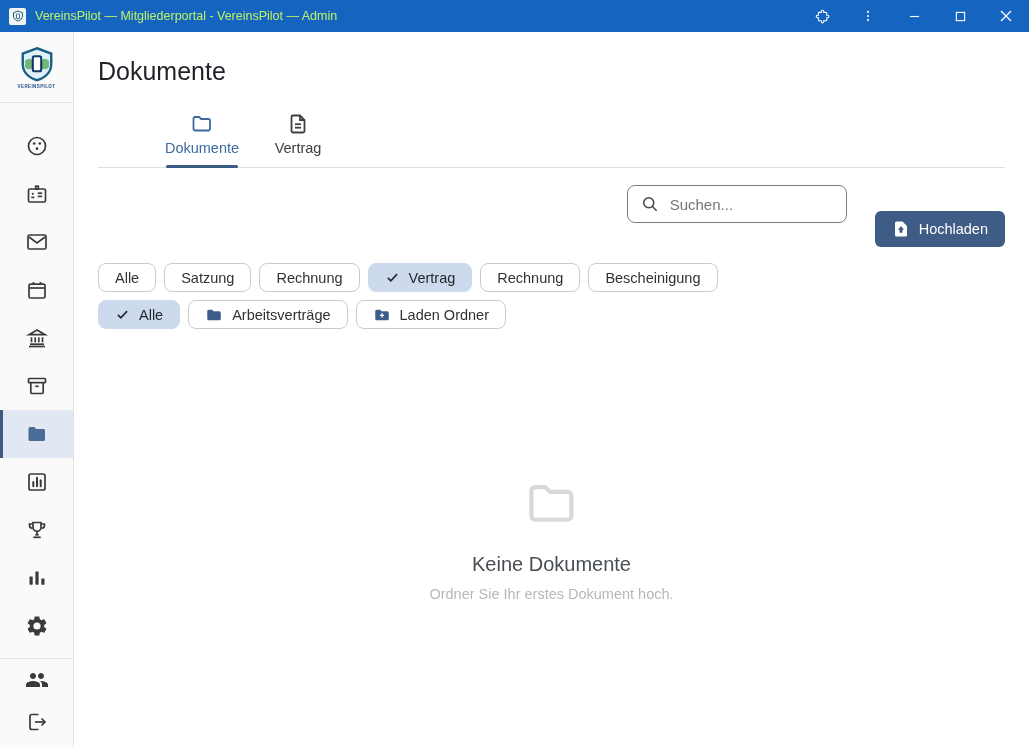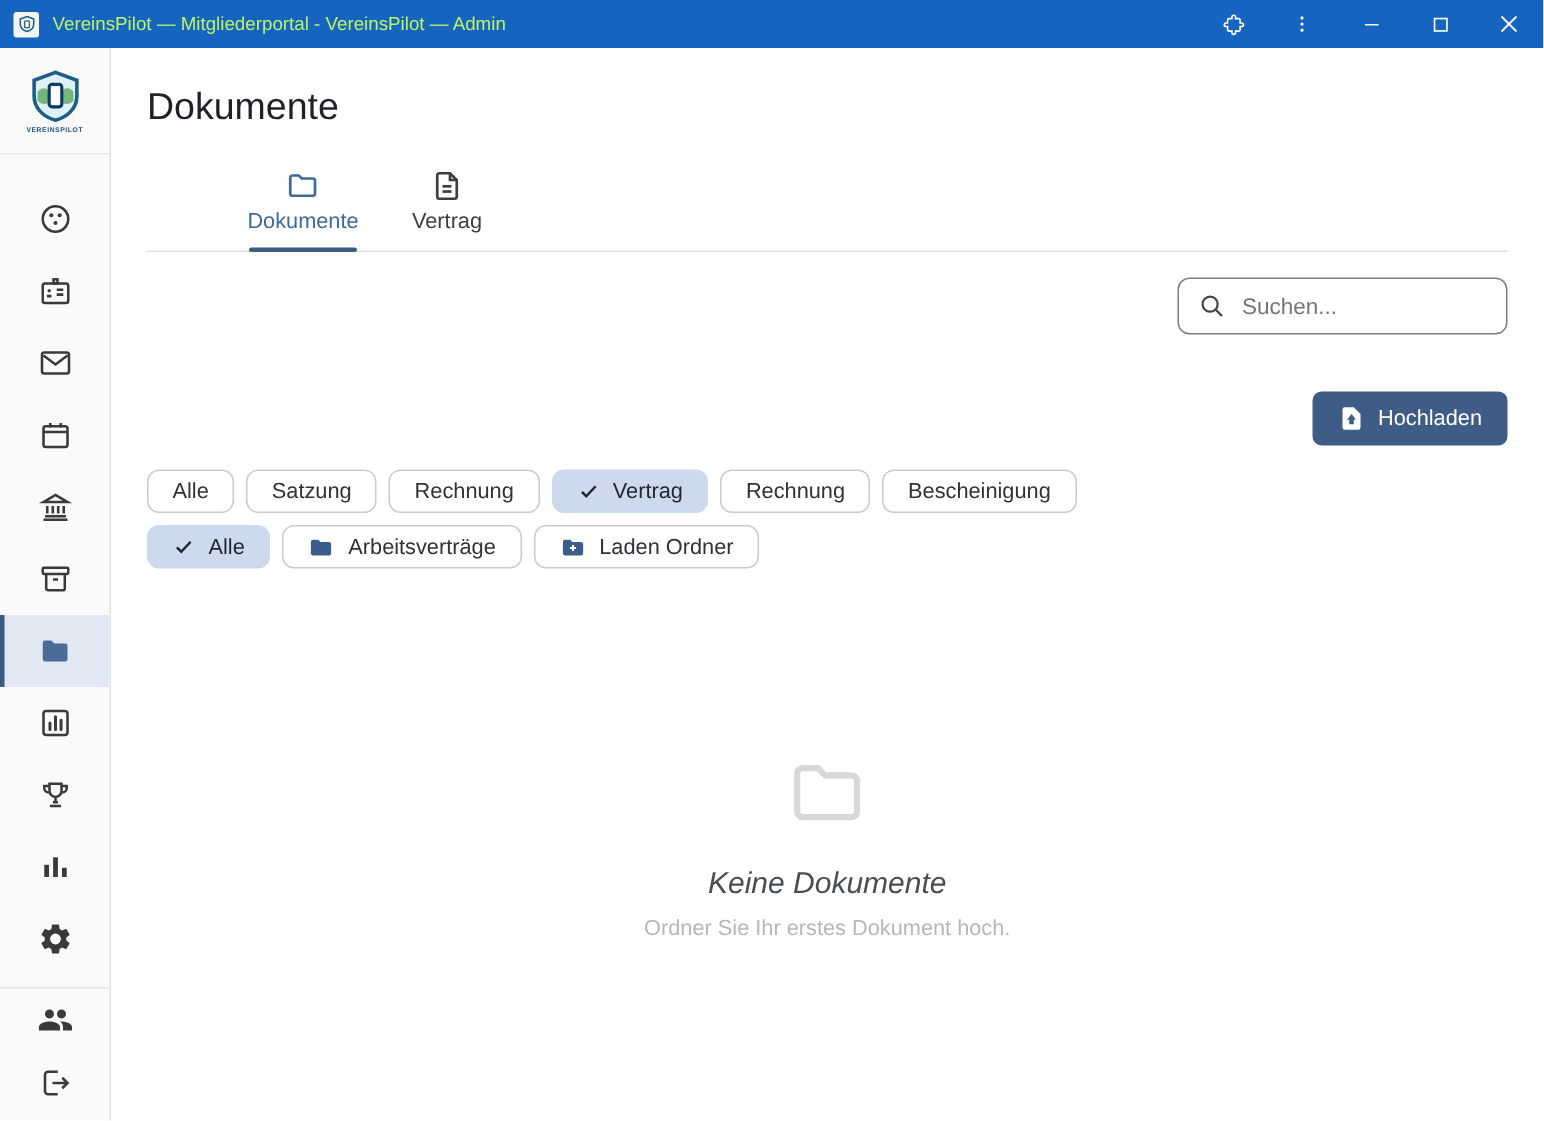--- a/index.html
+++ b/index.html
@@ -33,33 +33,33 @@
   .main { flex:1; display:flex; flex-direction:column; padding:0 24px; min-width:0; }
   .page-title { margin-top:25px; font-size:25px; font-weight:500; color:#1f2328; }
 
   .tabs { margin-left:56px; margin-top:20px; display:flex; }
   .tab { width:96px; height:62px; display:flex; flex-direction:column; align-items:center; justify-content:flex-end; gap:4px; position:relative; padding-bottom:12px; cursor:pointer; color:#3c4043; background:none; border:none; font-family:inherit; }
   .tab.active { color:#3d6a9e; }
   .tab-label { font-size:14.5px; font-weight:500; }
   .tab-indicator { position:absolute; bottom:0; left:12px; right:12px; height:3px; border-radius:3px; background:#3b5c83; }
   .tabs-divider { height:1px; background:#e0e0e0; margin-top:-1px; }
 
-  .toolbar { margin-top:17px; display:flex; justify-content:flex-end; align-items:flex-end; gap:12px;flex-direction:column; }
+  .toolbar { margin-top:17px; display:flex; justify-content:flex-end; align-items:flex-start; gap:28px; }
   .search-box { width:220px; height:38px; border:1px solid #7a7f85; border-radius:8px; display:flex; align-items:center; padding:0 12px; gap:10px; background:#fff; }
   .search-box input { border:none; outline:none; flex:1; min-width:0; font-size:15px; font-family:inherit; color:#202124; background:transparent; }
   .search-box input::placeholder { color:#757575; }
   .btn-primary { height:36px; padding:0 17px; border:none; border-radius:6px; background:#3e5c85; color:#fff; font-size:14.5px; font-weight:500; font-family:inherit; display:flex; align-items:center; gap:9px; cursor:pointer;margin-top:26px; }
 
   .chip-row { display:flex; gap:8px; margin-top:16px; flex-wrap:wrap; }
   .chip-row.second { margin-top:8px; }
   .chip { height:29px; padding:0 16px; border:1px solid #c8ccd2; border-radius:8px; background:#fff; color:#2f3236; font-size:14.5px; font-family:inherit; display:flex; align-items:center; gap:9px; cursor:pointer; }
   .chip.selected { background:#cdd9ed; border-color:#cdd9ed; color:#23282e; }
 
   .empty-state { flex:1; display:flex; flex-direction:column; align-items:center; justify-content:center; }
-  .empty-title { margin-top:20px; font-size:20px; color:#494e54;font-style:italic; }
+  .empty-title { margin-top:20px; font-size:20px; color:#494e54; }
   .empty-subtitle { margin-top:10px; font-size:14.5px; color:#b4b8bc; }
 
   svg { display:block; }
 </style>
 </head>
 <body>
 
 <div class="window">
 
   <div class="titlebar">

